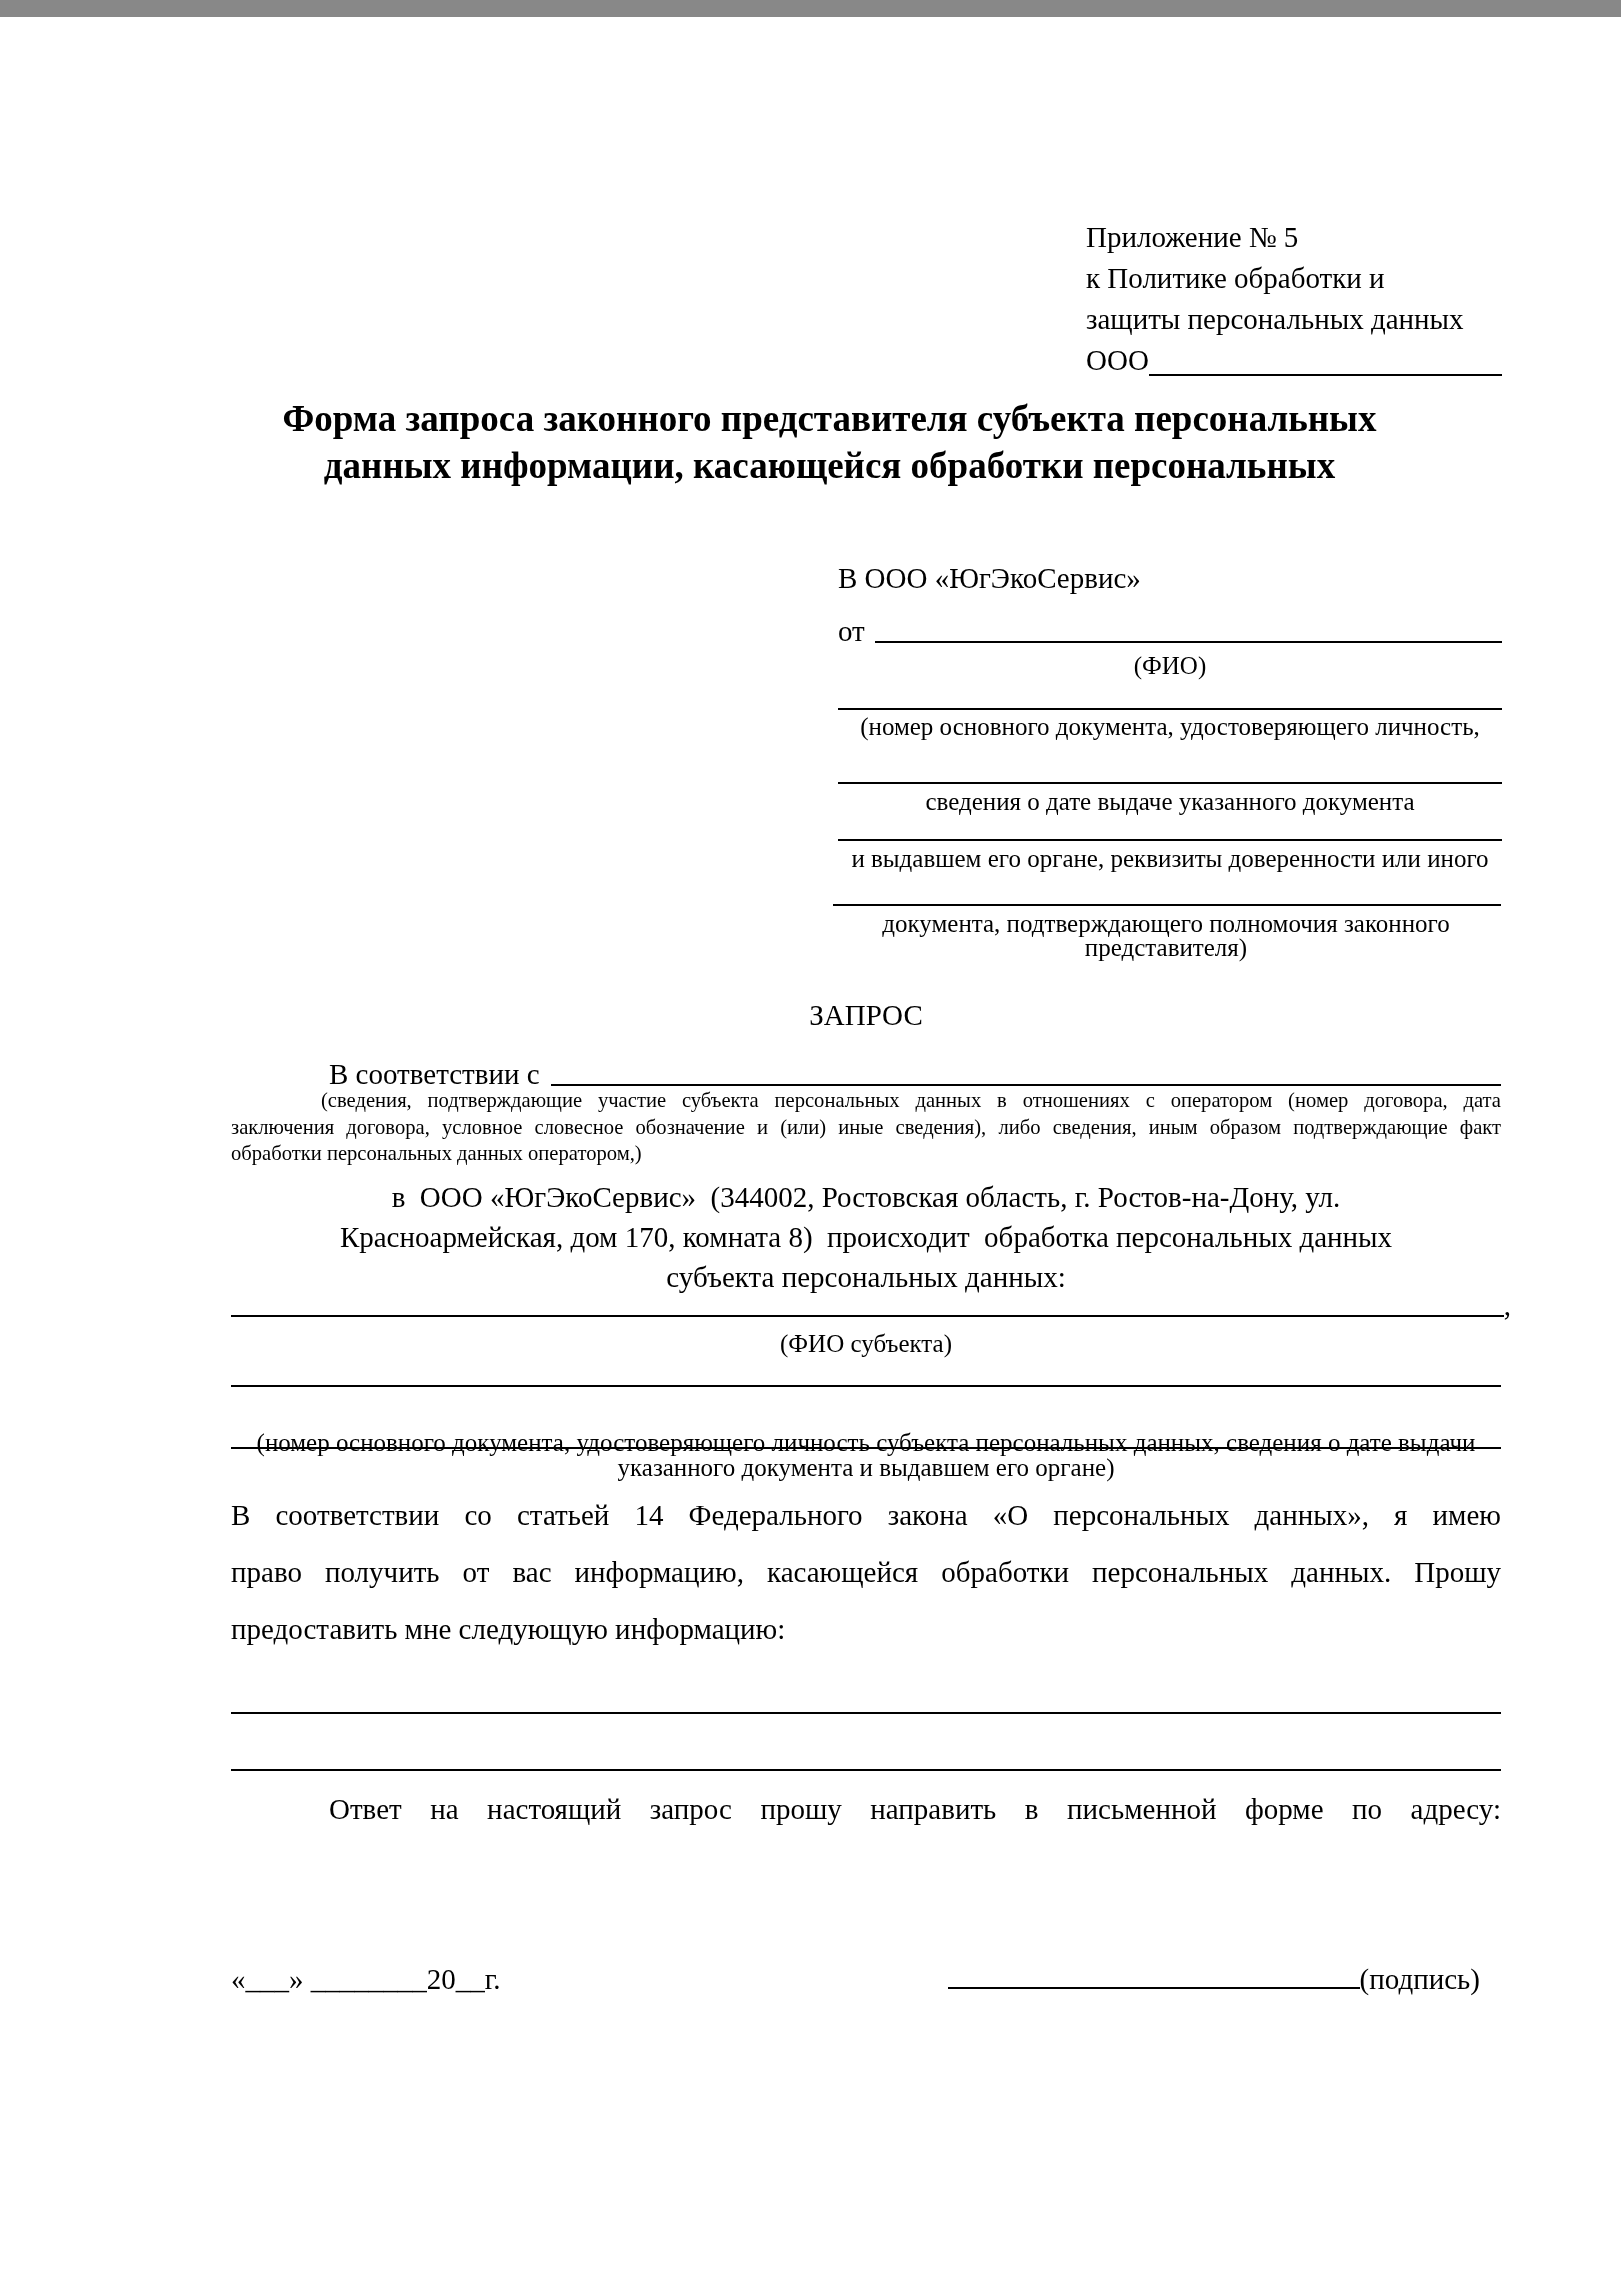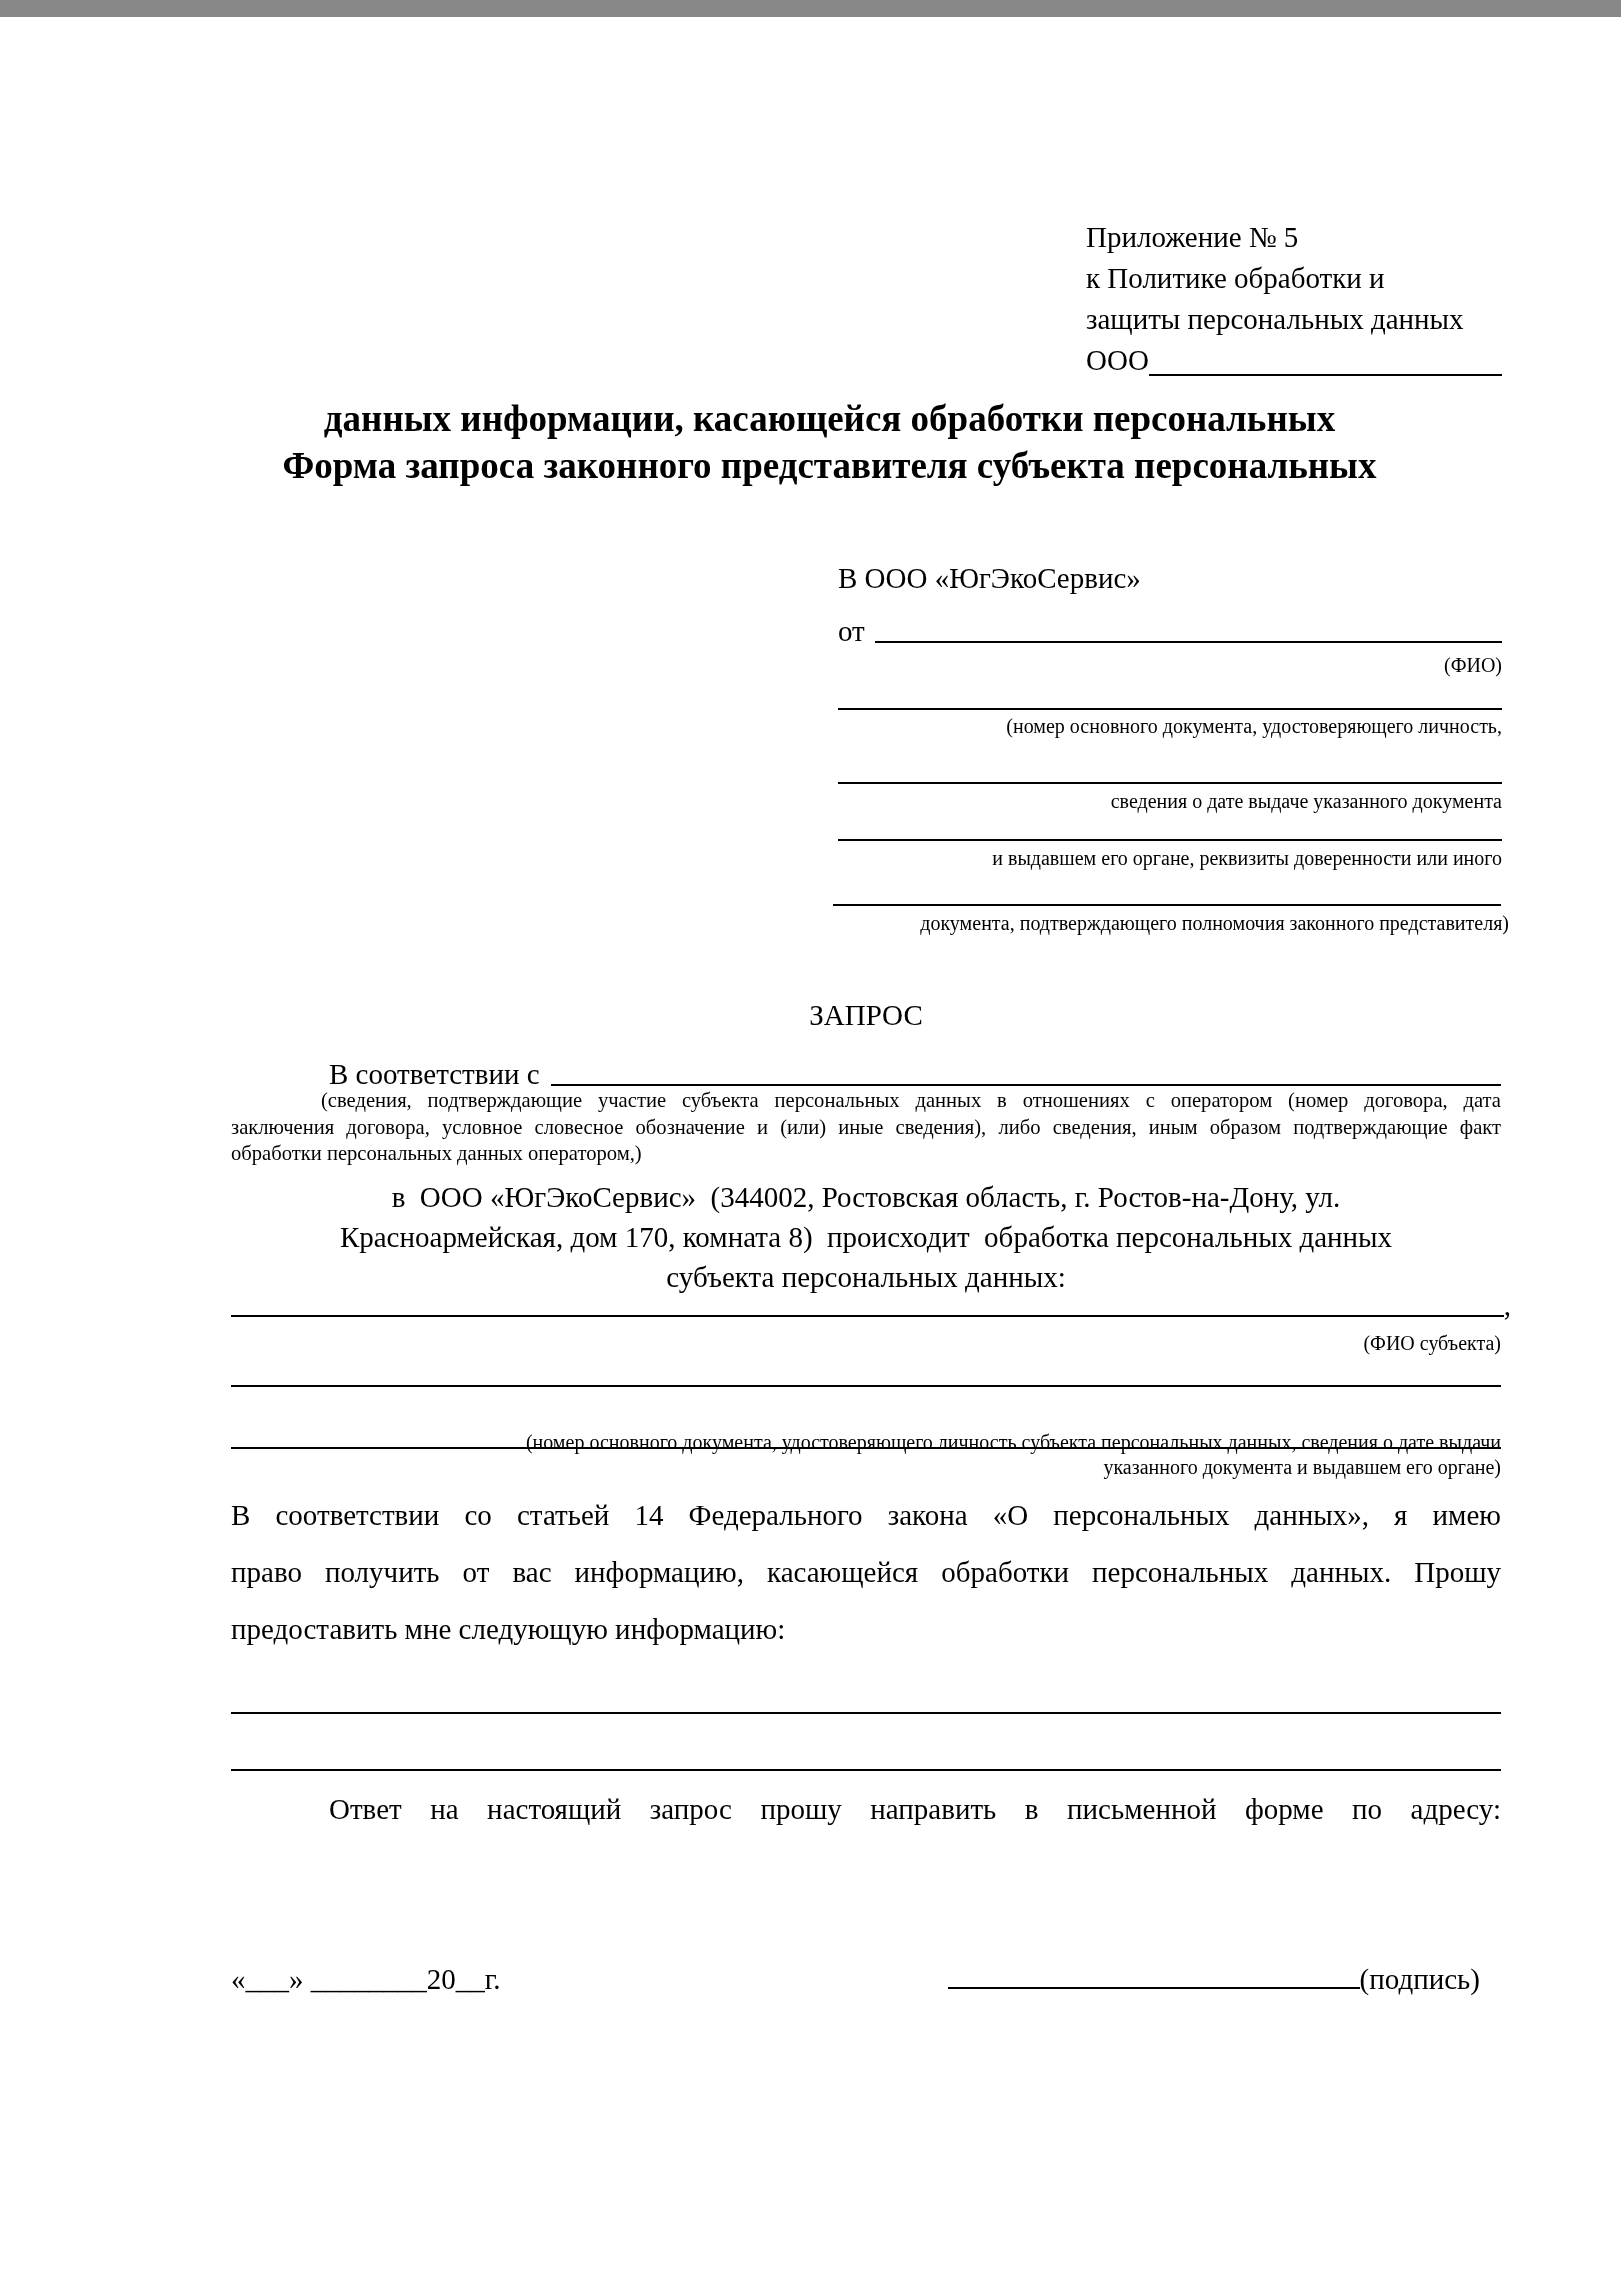--- a/index.html
+++ b/index.html
@@ -21,23 +21,23 @@
     border-top: 2px solid #000;
   }
   .row { display: flex; align-items: flex-end; }
   .fill-line {
     flex: 1 1 auto;
     border-bottom: 2px solid #000;
     margin-bottom: 4.9px;
     height: 0;
   }
   .caption {
-    font-size: 20px;
+    font-size: 25px;
     line-height: 23.5px;
-    text-align: right;
+    text-align: center;
   }
   .annex { font-size: 29px; line-height: 41px; }
   .annex-ooo { display: flex; align-items: flex-end; }
   .doc-title {
     left: 157px;
     width: 1345px;
     text-align: center;
     font-weight: bold;
     font-size: 37px;
     line-height: 47px;
@@ -65,22 +65,22 @@
     <div>Приложение № 5</div>
     <div>к Политике обработки и</div>
     <div>защиты персональных данных</div>
     <div class="annex-ooo">
       <span>ООО</span>
       <span class="fill-line"></span>
     </div>
   </div>
 
   <div class="abs doc-title" style="top:378px;">
+    <div>Форма запроса законного представителя субъекта персональных</div>
     <div>данных информации, касающейся обработки персональных</div>
-    <div>Форма запроса законного представителя субъекта персональных</div>
   </div>
 
   <div class="abs addr" style="top:545px;">В ООО «ЮгЭкоСервис»</div>
   <div class="abs addr row" style="top:592px; height:39px;">
     <span>от</span>
     <span class="fill-line" style="margin-left:9.8px;"></span>
   </div>
   <div class="abs addr caption" style="top:637px;">(ФИО)</div>
 
   <div class="hline" style="left:838px; width:664px; top:691px;"></div>

